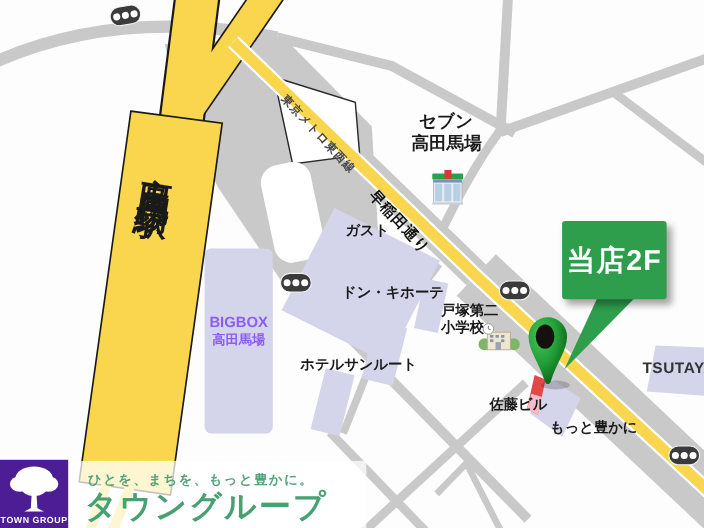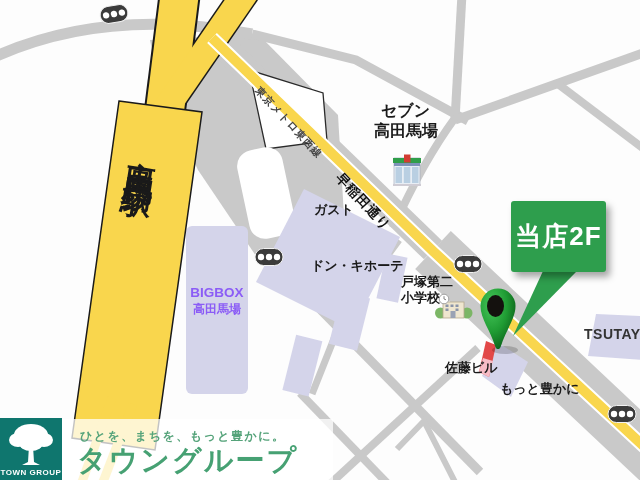--- a/index.html
+++ b/index.html
@@ -26,21 +26,21 @@
   #sato-label{left:445px;top:360px;}
   #karaoke-label{left:500px;top:381px;}
   #tsutaya-label{left:584px;top:326px;font-size:14px;color:#333;letter-spacing:0.5px;}
   
   #callout{position:absolute;left:511px;top:201px;width:95px;height:71px;background:#2e9e4d;
     border-radius:3px;box-shadow:4px 5px 7px rgba(0,0,0,0.35);display:flex;align-items:center;
     justify-content:center;color:#fff;font-size:26px;font-weight:700;letter-spacing:1px;}
   
   #banner-band{position:absolute;left:0px;top:419px;width:333px;height:61px;
     background:rgba(255,255,255,0.74);}
-  #brand-logo{position:absolute;left:0px;top:418px;width:62px;height:62px;background:#0f766e;}
+  #brand-logo{position:absolute;left:0px;top:418px;width:62px;height:62px;background:#4c1d95;}
   #logo-text{position:absolute;left:0;bottom:3px;width:62px;text-align:center;color:#fff;
     font-size:8px;font-weight:700;letter-spacing:0.5px;}
   #banner-tagline{position:absolute;left:80px;top:428px;font-size:12px;font-weight:700;
     color:#55a37a;letter-spacing:1.5px;}
   #banner-company{position:absolute;left:77px;top:441px;font-size:29px;font-weight:700;
     color:#46a173;letter-spacing:2px;}
 </style>
 </head>
 <body>
 
@@ -186,20 +186,21 @@
 
   <div class="lbl place" id="gusto-label">ガスト</div>
 
   <div class="lbl place" id="donki-label">ドン・キホーテ</div>
 
   <div class="lbl" id="bigbox-label">
     <div>BIGBOX</div>
     <div class="l2">高田馬場</div>
   </div>
 
+  <div class="lbl place" id="hotel-label">ホテルサンルート</div>
 
   <div class="lbl place" id="school-label">
     <div>戸塚第二</div>
     <div>小学校</div>
   </div>
 
   <div class="lbl place" id="sato-label">佐藤ビル</div>
 
   <div class="lbl place" id="karaoke-label">もっと豊かに</div>
 

